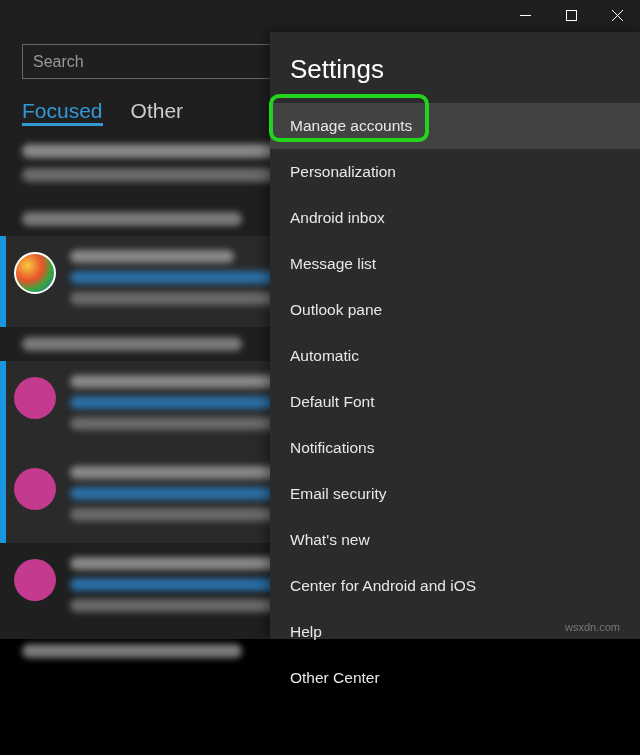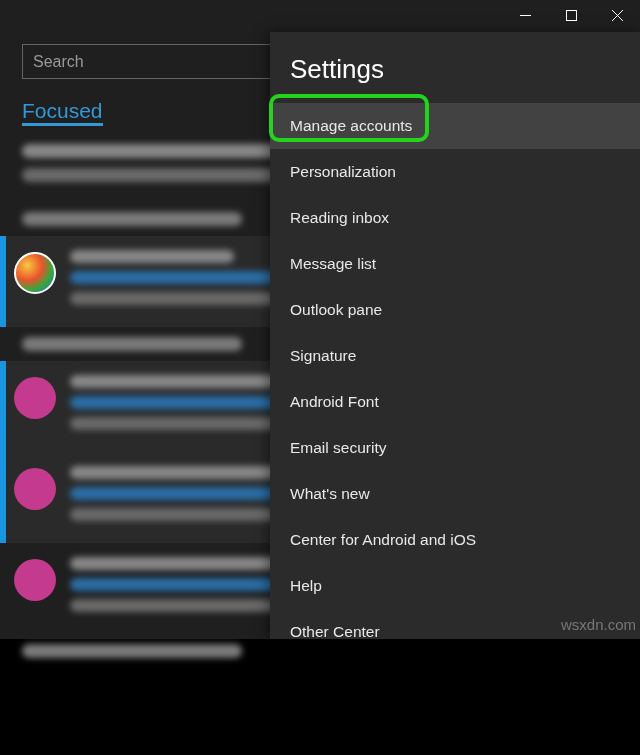--- a/index.html
+++ b/index.html
@@ -40,21 +40,21 @@
 .fb1 { background: #888; width: 60%; }
 .fb2 { background: #6a6a6a; width: 80%; }
 
 .settings-panel { position: absolute; top: 32px; right: 0; width: 370px; bottom: 0; background: #2b2b2b; box-shadow: -2px 0 12px rgba(0,0,0,0.5); }
 .settings-title { font-size: 26px; font-weight: 300; color: #fff; padding: 22px 20px 18px 20px; }
 .settings-item { font-size: 15.5px; color: #e8e8e8; padding: 14px 20px; cursor: pointer; }
 .settings-item.selected { background: #424242; }
 
 .highlight-ring { position: absolute; border: 4px solid #22d41c; border-radius: 10px; pointer-events: none; top: 94px; left: 269px; width: 160px; height: 48px; z-index: 10; }
 
-.watermark { position: absolute; bottom: 6px; right: 4px; font-size: 15px; color: #777; }
+.watermark { position: absolute; bottom: 6px; right: 20px; font-size: 11px; color: #777; }
 </style>
 </head>
 <body>
 
 <div class="app">
 
   <div class="titlebar">
     <div class="win-btn">
       <svg viewBox="0 0 11 11">
           <line x1="0" y1="5.5" x2="11" y2="5.5" stroke="#fff" stroke-width="1"></line>
@@ -72,20 +72,21 @@
         </svg>
     </div>
   </div>
 
   <div class="searchbar">
     <input type="text" placeholder="Search" style="">
   </div>
 
   <div class="tabs">
     <div class="tab active">Focused</div>
+    <div class="tab">Other</div>
   </div>
 
   <div class="list">
     <div class="first-block">
       <div class="fb-line fb1"></div>
       <div class="fb-line fb2"></div>
     </div>
     <div class="date-header">
         <div class="date-header-text"></div>
       </div>
@@ -132,25 +133,26 @@
 
     <div class="date-header">
         <div class="date-header-text"></div>
       </div>
   </div>
 
   <div class="settings-panel">
     <div class="settings-title">Settings</div>
     <div class="settings-item selected">Manage accounts</div>
     <div class="settings-item">Personalization</div>
-    <div class="settings-item">Reading inbox</div>
+    <div class="settings-item">Android inbox</div>
     <div class="settings-item">Message list</div>
     <div class="settings-item">Outlook pane</div>
-    <div class="settings-item">Signature</div>
-    <div class="settings-item">Android Font</div>
+    <div class="settings-item">Automatic</div>
+    <div class="settings-item">Default Font</div>
+    <div class="settings-item">Notifications</div>
     <div class="settings-item">Email security</div>
     <div class="settings-item">What's new</div>
     <div class="settings-item">Center for Android and iOS</div>
     <div class="settings-item">Help</div>
     <div class="settings-item">Other Center</div>
   </div>
 
   <div class="highlight-ring"></div>
 
   <div class="watermark">wsxdn.com</div>

